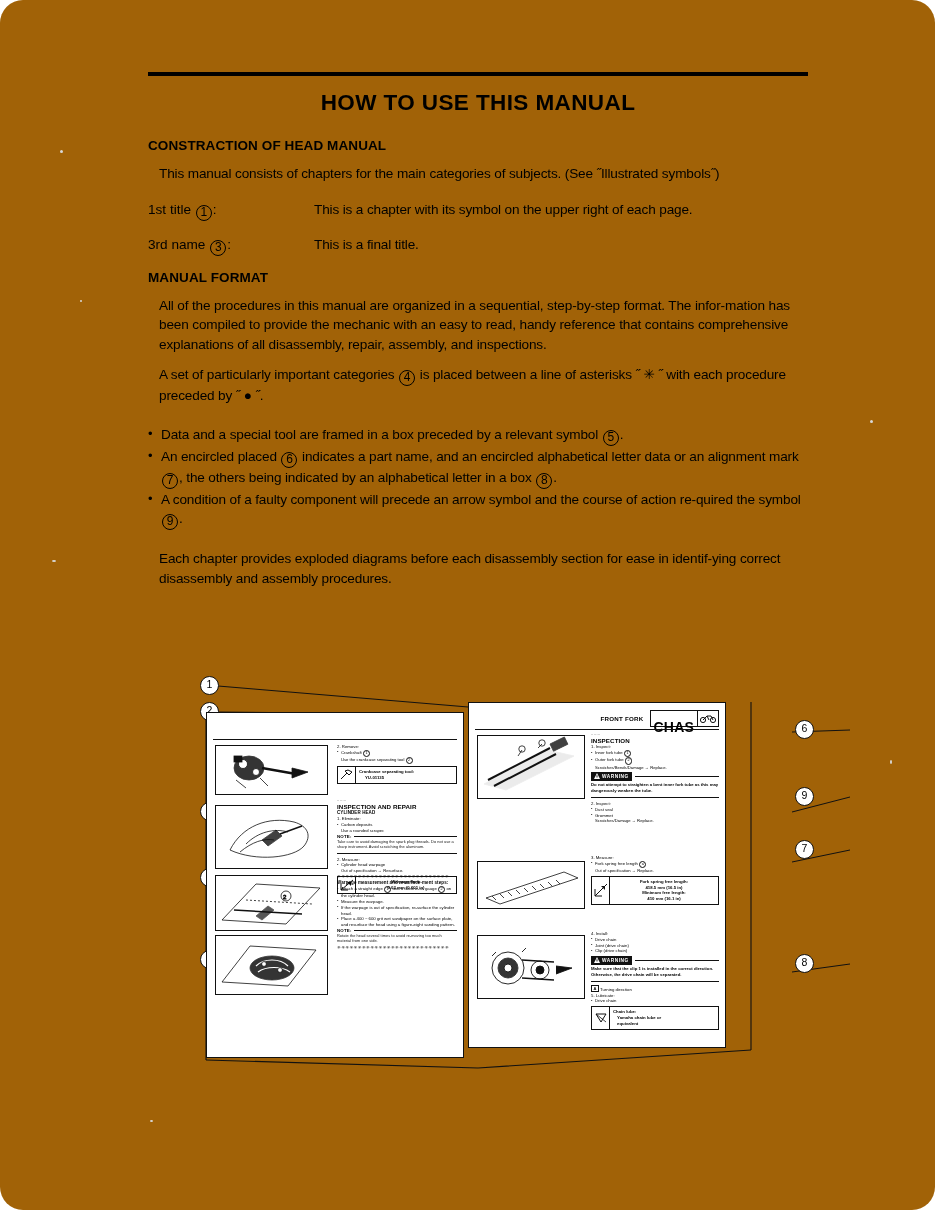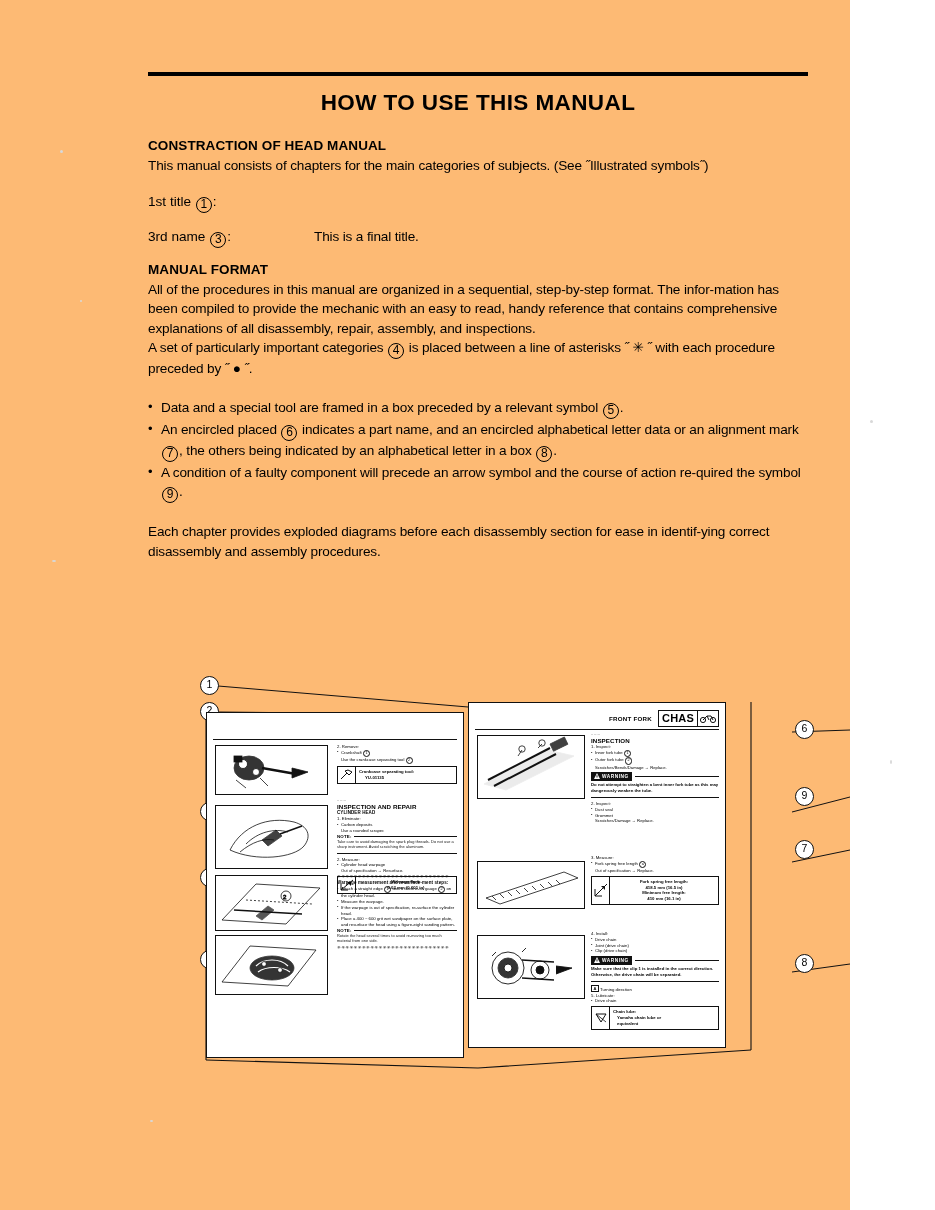--- a/index.html
+++ b/index.html
@@ -11,22 +11,23 @@
     width: 935px;
     height: 1210px;
     position: relative;
     font-family: "Liberation Sans", sans-serif;
     color: #000;
     overflow: hidden;
   }
   .page {
     position: absolute;
     left: 0; top: 0;
-    width: 850px; height: 1210px;
-    background: #fdba74;
+    width: 935px; height: 1210px;
+    background: #a16207;
+    border-radius: 23px;
   }
   
   .speckle { position:absolute; background:#d8d8d8; border-radius:50%; }
 
   .content {
     position: absolute;
     left: 148px;
     top: 72px;
     width: 660px;
   }
@@ -46,21 +47,21 @@
   }
   h2.sec {
     font-size: 13.5px;
     font-weight: bold;
     margin: 0 0 3px 0;
     letter-spacing: 0.1px;
   }
   p.body {
     font-size: 13.6px;
     line-height: 19.5px;
-    margin: 0;
+    margin: 11px;
     letter-spacing: -0.15px;
   }
   .sec-block { margin-bottom: 19px; }
   .sec-block.tight { margin-bottom: 14px; }
 
   
   .deflist { margin: 16px 0 6px 0; }
   .defrow {
     display: flex;
     margin-bottom: 14px;
@@ -144,23 +145,23 @@
     margin-right: 2px;
     white-space: nowrap;
   }
   .chipbox {
     display: flex;
     border: 1px solid #111;
     height: 15px;
     align-items: stretch;
   }
   .chipbox .code {
-    font-size: 11px;
+    font-size: 14px;
     font-weight: bold;
-    padding: 7px 3px;
+    padding: 16px 3px;
     display: flex; align-items: center;
     letter-spacing: 0.2px;
   }
   .chipbox .glyph {
     border-left: 1px solid #111;
     width: 20px;
     display: flex; align-items: center; justify-content: center;
   }
   .headrule {
     position: absolute;
@@ -296,20 +297,21 @@
       <h2 class="sec">CONSTRACTION OF HEAD MANUAL</h2>
       <p class="body">This manual consists of chapters for the main categories of subjects. (See ˝Illustrated symbols˝)</p>
 
       <div class="deflist">
 
         <div class="defrow">
           <div class="term">
             <span>1st title</span>
             <span class="cnum">1</span><span>:</span>
           </div>
+          <div class="desc">This is a chapter with its symbol on the upper right of each page.</div>
         </div>
 
 
         <div class="defrow">
           <div class="term">
             <span>3rd name</span>
             <span class="cnum">3</span><span>:</span>
           </div>
           <div class="desc">This is a final title.</div>
         </div>

